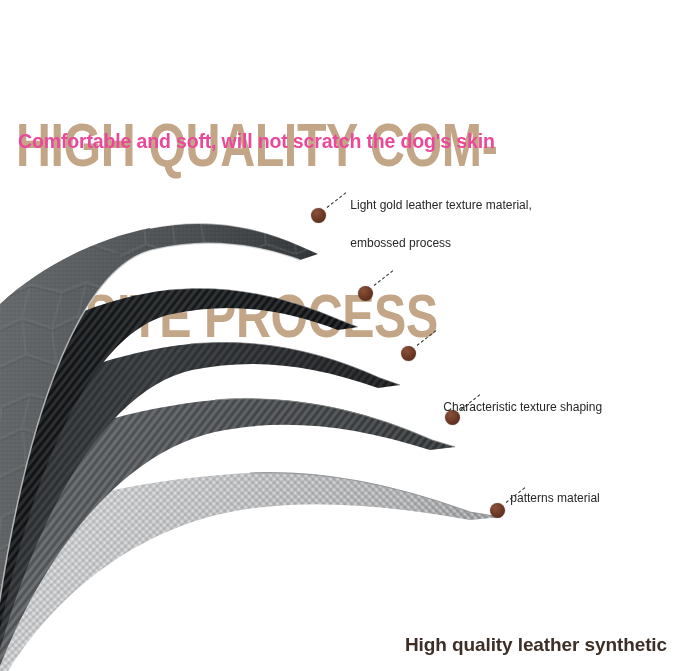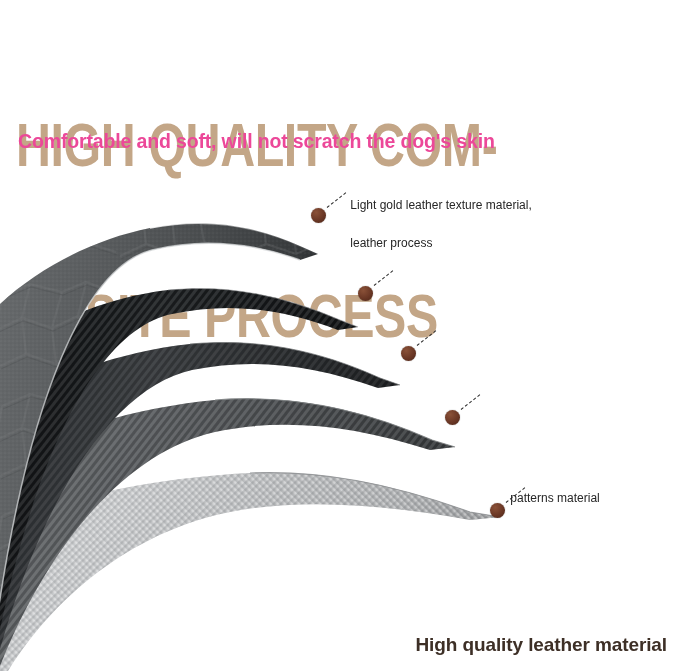--- a/index.html
+++ b/index.html
@@ -258,33 +258,36 @@
       <path d="M150 60 C 206 49, 256 58, 300 78 L 318 86" fill="none" stroke="url(#gEdge)" stroke-width="1.6"></path>
 
       <path d="M300 92 C 250 74, 202 70, 152 82 C 92 97, 26 210, -10 503" fill="none" stroke="#d7d9db" stroke-width="1.5" opacity="0.75"></path>
     </g>
   </svg>
 
   <div class="dot" style="left:311px; top:208px;"></div>
   <div class="leader" style="left:327px; top:207px; width:24px; transform: rotate(-38deg);"></div>
   <div class="callout-label" style="left:337px; top:177px;">
     <span>Light gold leather texture material,</span><br>
-    <span>leather process</span>
+    <span>embossed process</span>
   </div>
 
   <div class="dot" style="left:358px; top:286px;"></div>
   <div class="leader" style="left:374px; top:285px; width:24px; transform: rotate(-38deg);"></div>
 
   <div class="dot" style="left:401px; top:346px;"></div>
   <div class="leader" style="left:417px; top:345px; width:24px; transform: rotate(-38deg);"></div>
 
   <div class="dot" style="left:445px; top:410px;"></div>
   <div class="leader" style="left:461px; top:409px; width:24px; transform: rotate(-38deg);"></div>
+  <div class="callout-label" style="left:430px; top:379px;">
+    <span>Characteristic texture shaping</span>
+  </div>
 
   <div class="dot" style="left:490px; top:503px;"></div>
   <div class="leader" style="left:506px; top:502px; width:24px; transform: rotate(-38deg);"></div>
   <div class="callout-label" style="left:497px; top:470px;">
     <span>patterns material</span>
   </div>
 
-  <div class="footer-note">High quality leather material</div>
+  <div class="footer-note">High quality leather synthetic</div>
 
 </div>
 
 </body></html>

